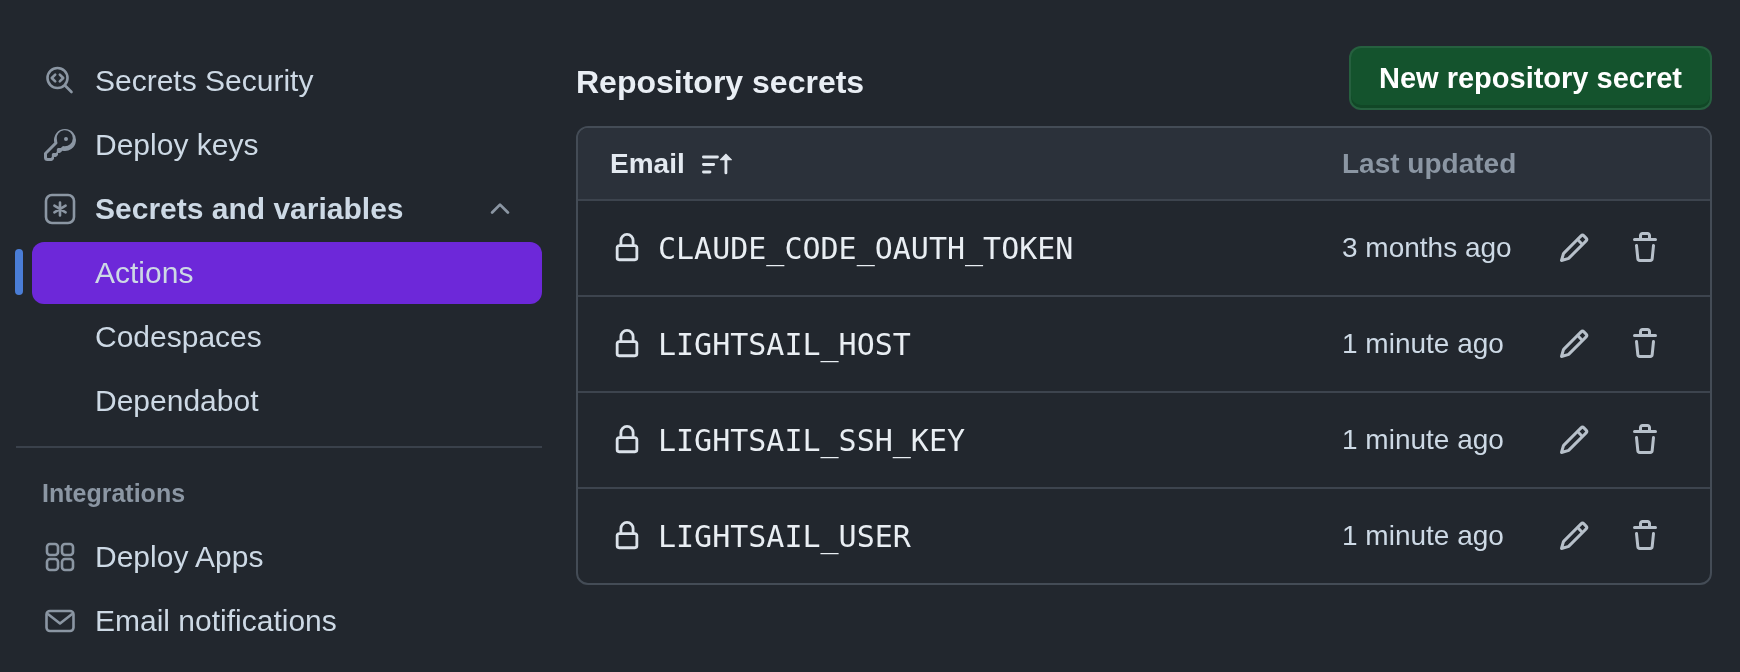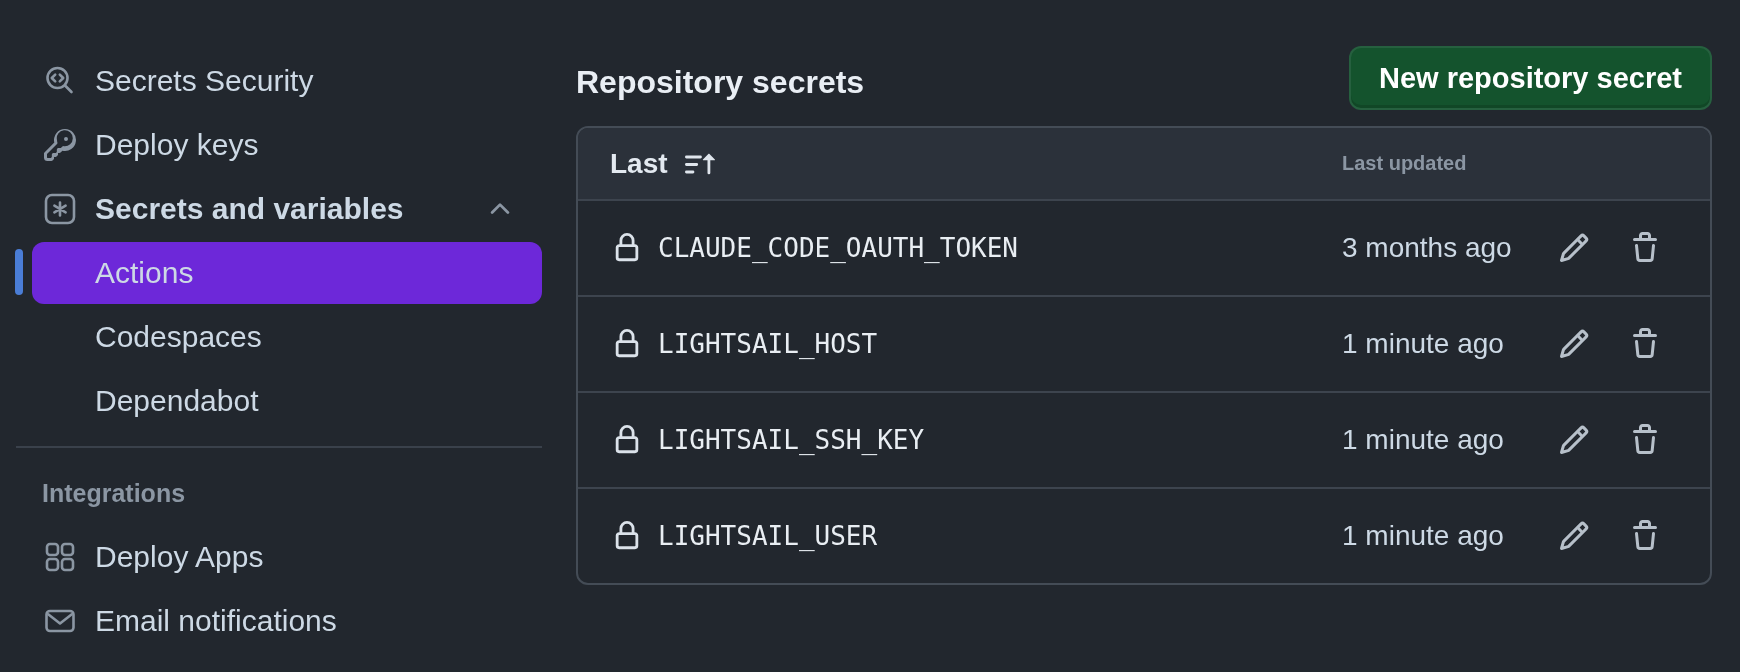--- a/index.html
+++ b/index.html
@@ -58,30 +58,30 @@
     overflow:hidden;background:transparent;
   }
   .t-header{
     display:flex;align-items:center;height:71px;background:#2b313a;
   }
   .h-name{
     flex:1;display:flex;align-items:center;gap:17px;padding-left:32px;
     font-size:28px;font-weight:700;color:#e3e9f0;cursor:pointer;
   }
   .sort-icon{width:30px;height:30px;display:inline-flex;color:#dfe5ec;}
-  .h-updated{width:200px;flex:none;font-size:20px;font-weight:700;color:#8b96a3;}
+  .h-updated{width:200px;flex:none;font-size:28px;font-weight:700;color:#8b96a3;}
   .h-actions{width:168px;flex:none;}
   .t-row{
     display:flex;align-items:center;height:94px;border-top:2px solid #3d444e;
   }
   .cell-name{flex:1;display:flex;align-items:center;padding-left:34px;min-width:0;}
   .lock-icon{width:30px;height:30px;flex:none;margin-right:16px;color:#dbe2ea;display:inline-flex;}
   .name-text{
     font-family:"DejaVu Sans Mono","Liberation Mono",monospace;
-    font-size:26px;color:#e9eef3;white-space:nowrap;
+    font-size:30px;color:#e9eef3;white-space:nowrap;
   }
   .cell-updated{width:200px;flex:none;font-size:28px;color:#cdd9e5;}
   .cell-actions{width:168px;flex:none;display:flex;align-items:center;}
   .icon-btn{
     width:32px;height:32px;border:none;background:transparent;padding:0;
     color:#b7c0ca;cursor:pointer;display:inline-flex;
   }
   .icon-btn.edit{margin-left:16px;}
   .icon-btn.delete{margin-left:39px;}
   svg{display:block;width:100%;height:100%;}
@@ -176,21 +176,21 @@
 
   <div class="main-header">
     <h1 class="page-title">Repository secrets</h1>
     <button class="btn-primary">New repository secret</button>
   </div>
 
   <section class="secrets-table">
 
     <div class="t-header">
       <div class="h-name">
-        <span>Last</span>
+        <span>Email</span>
         <span class="sort-icon">
           <svg viewBox="0 0 16 16" fill="currentColor">
             <path d="m12.927 2.573 3 3A.25.25 0 0 1 15.75 6H13.5v6.75a.75.75 0 0 1-1.5 0V6H9.75a.25.25 0 0 1-.177-.427l3-3a.25.25 0 0 1 .354 0ZM0 12.25a.75.75 0 0 1 .75-.75h3.5a.75.75 0 0 1 0 1.5H.75a.75.75 0 0 1-.75-.75Zm0-4a.75.75 0 0 1 .75-.75h5.5a.75.75 0 0 1 0 1.5H.75a.75.75 0 0 1-.75-.75Zm0-4a.75.75 0 0 1 .75-.75h7.5a.75.75 0 0 1 0 1.5H.75a.75.75 0 0 1-.75-.75Z"></path>
           </svg>
         </span>
       </div>
       <div class="h-updated">Last updated</div>
       <div class="h-actions"></div>
     </div>
 

